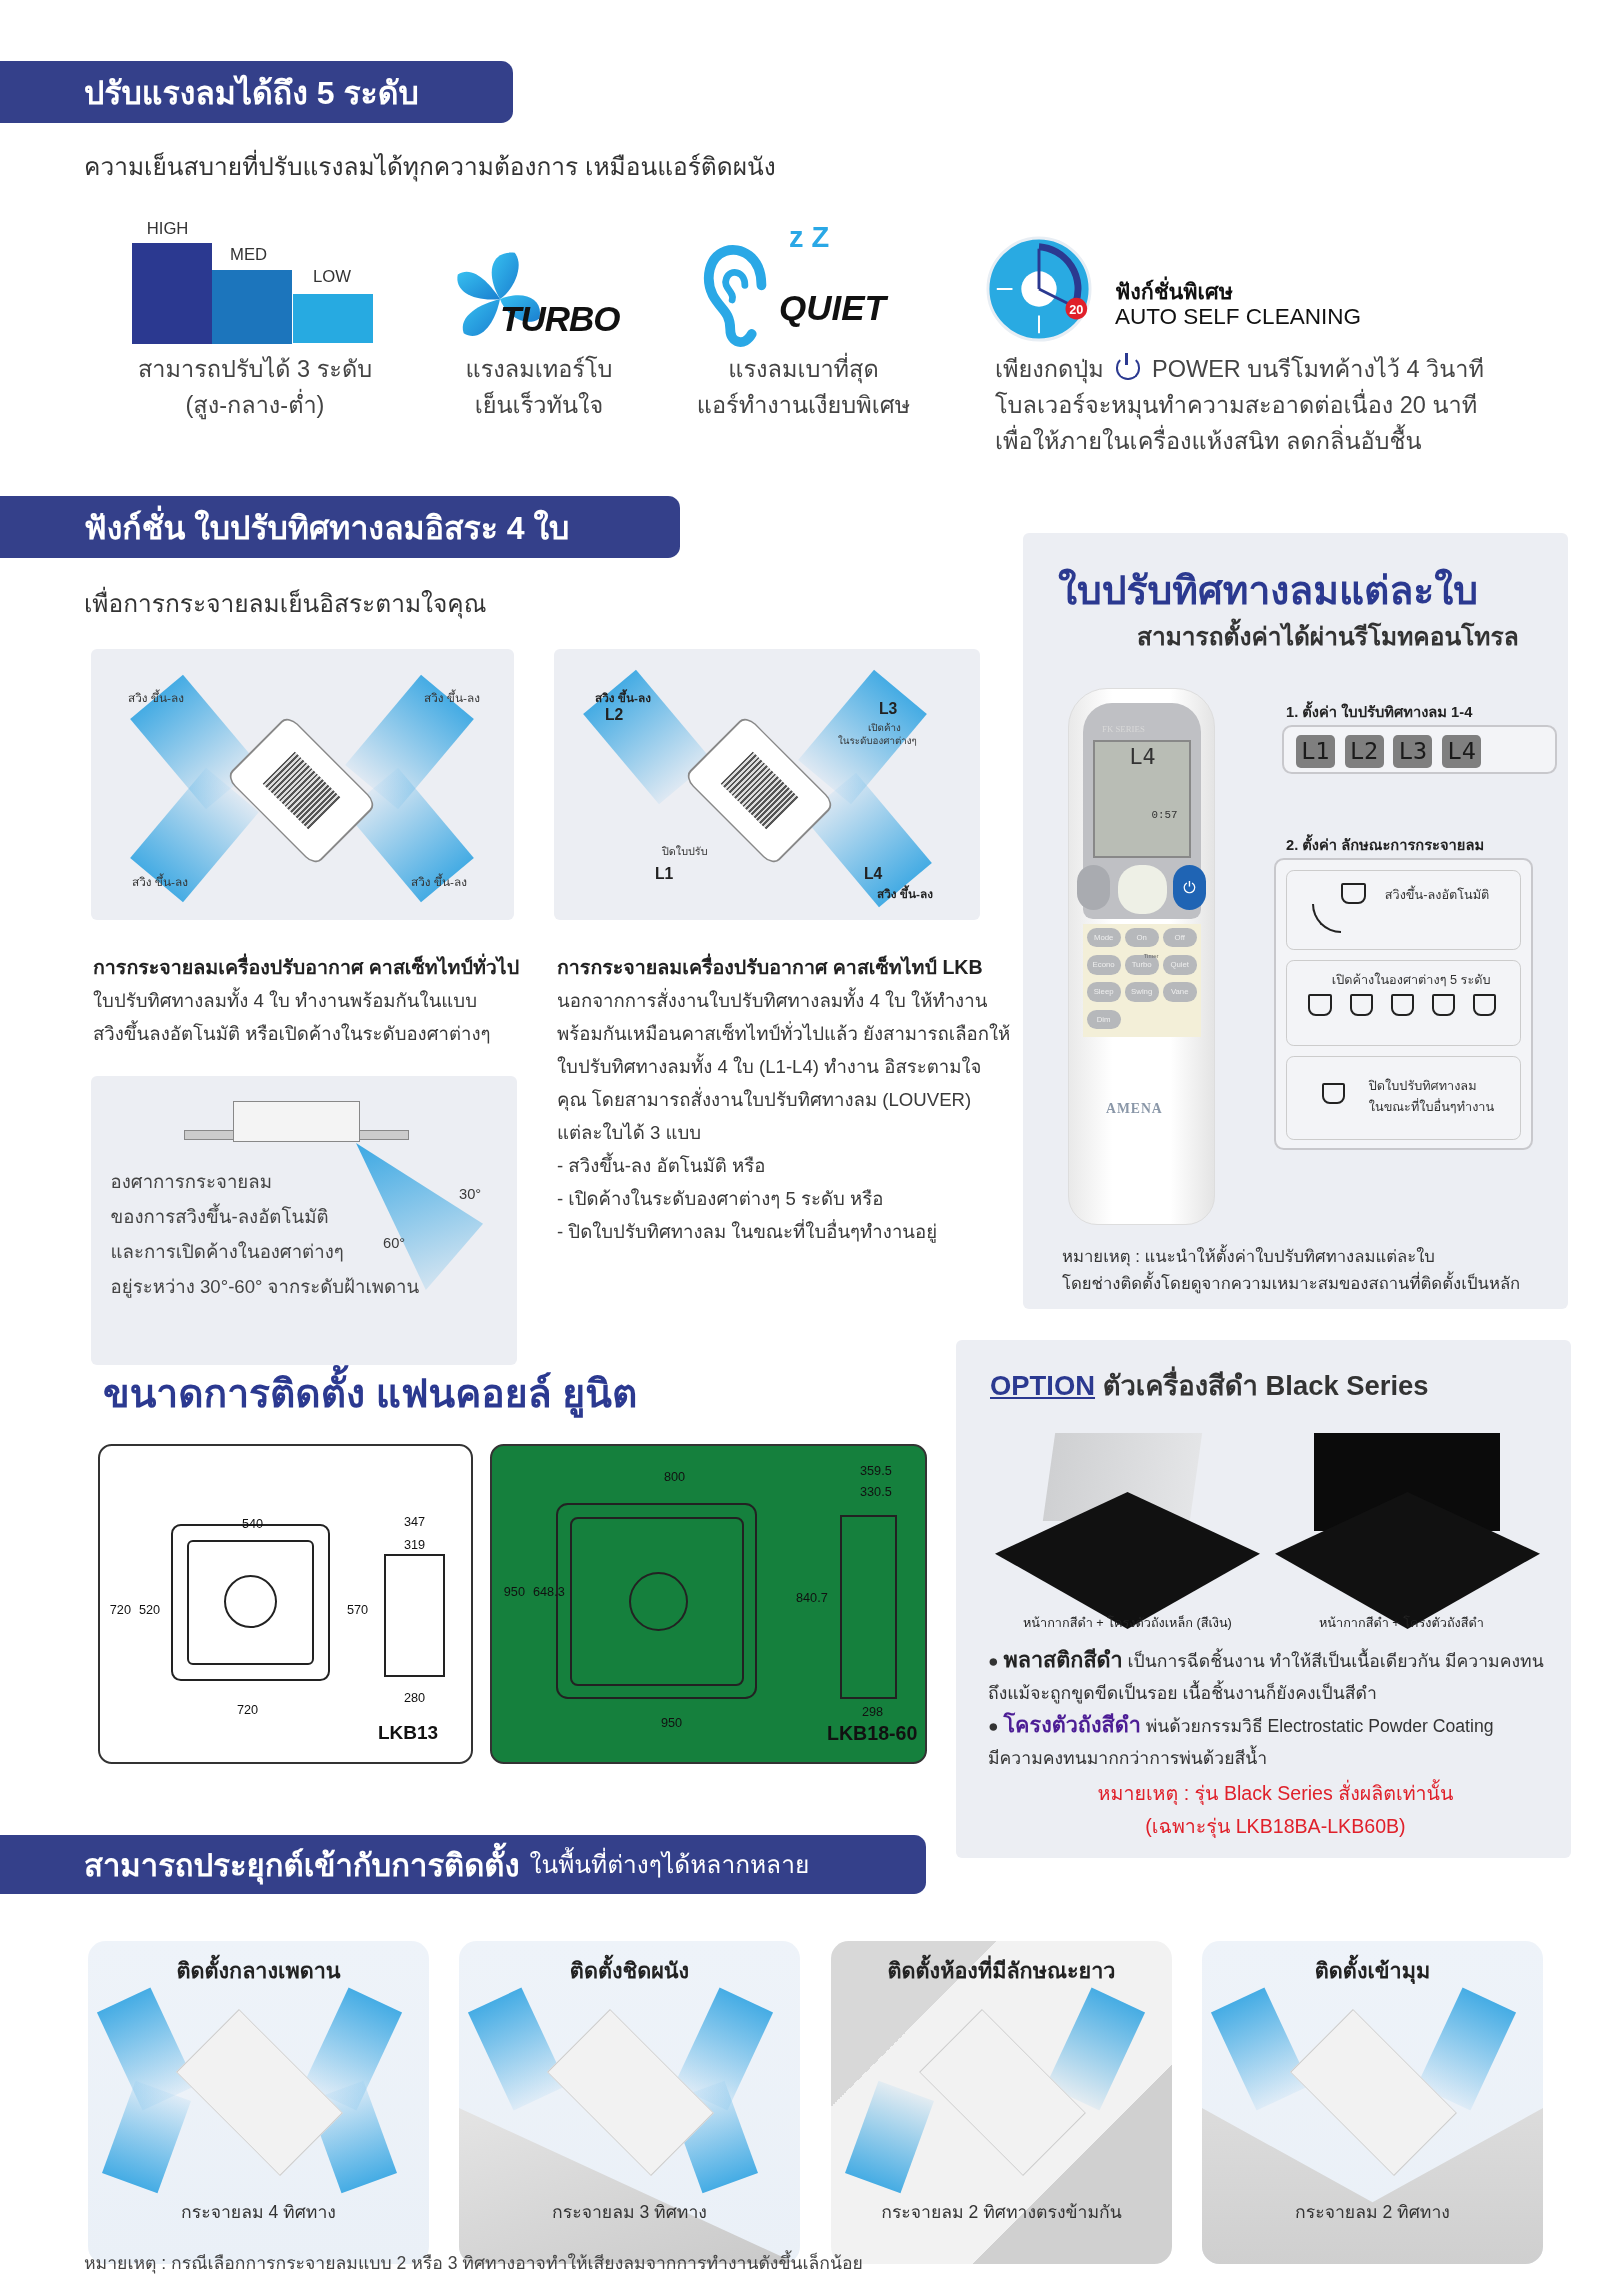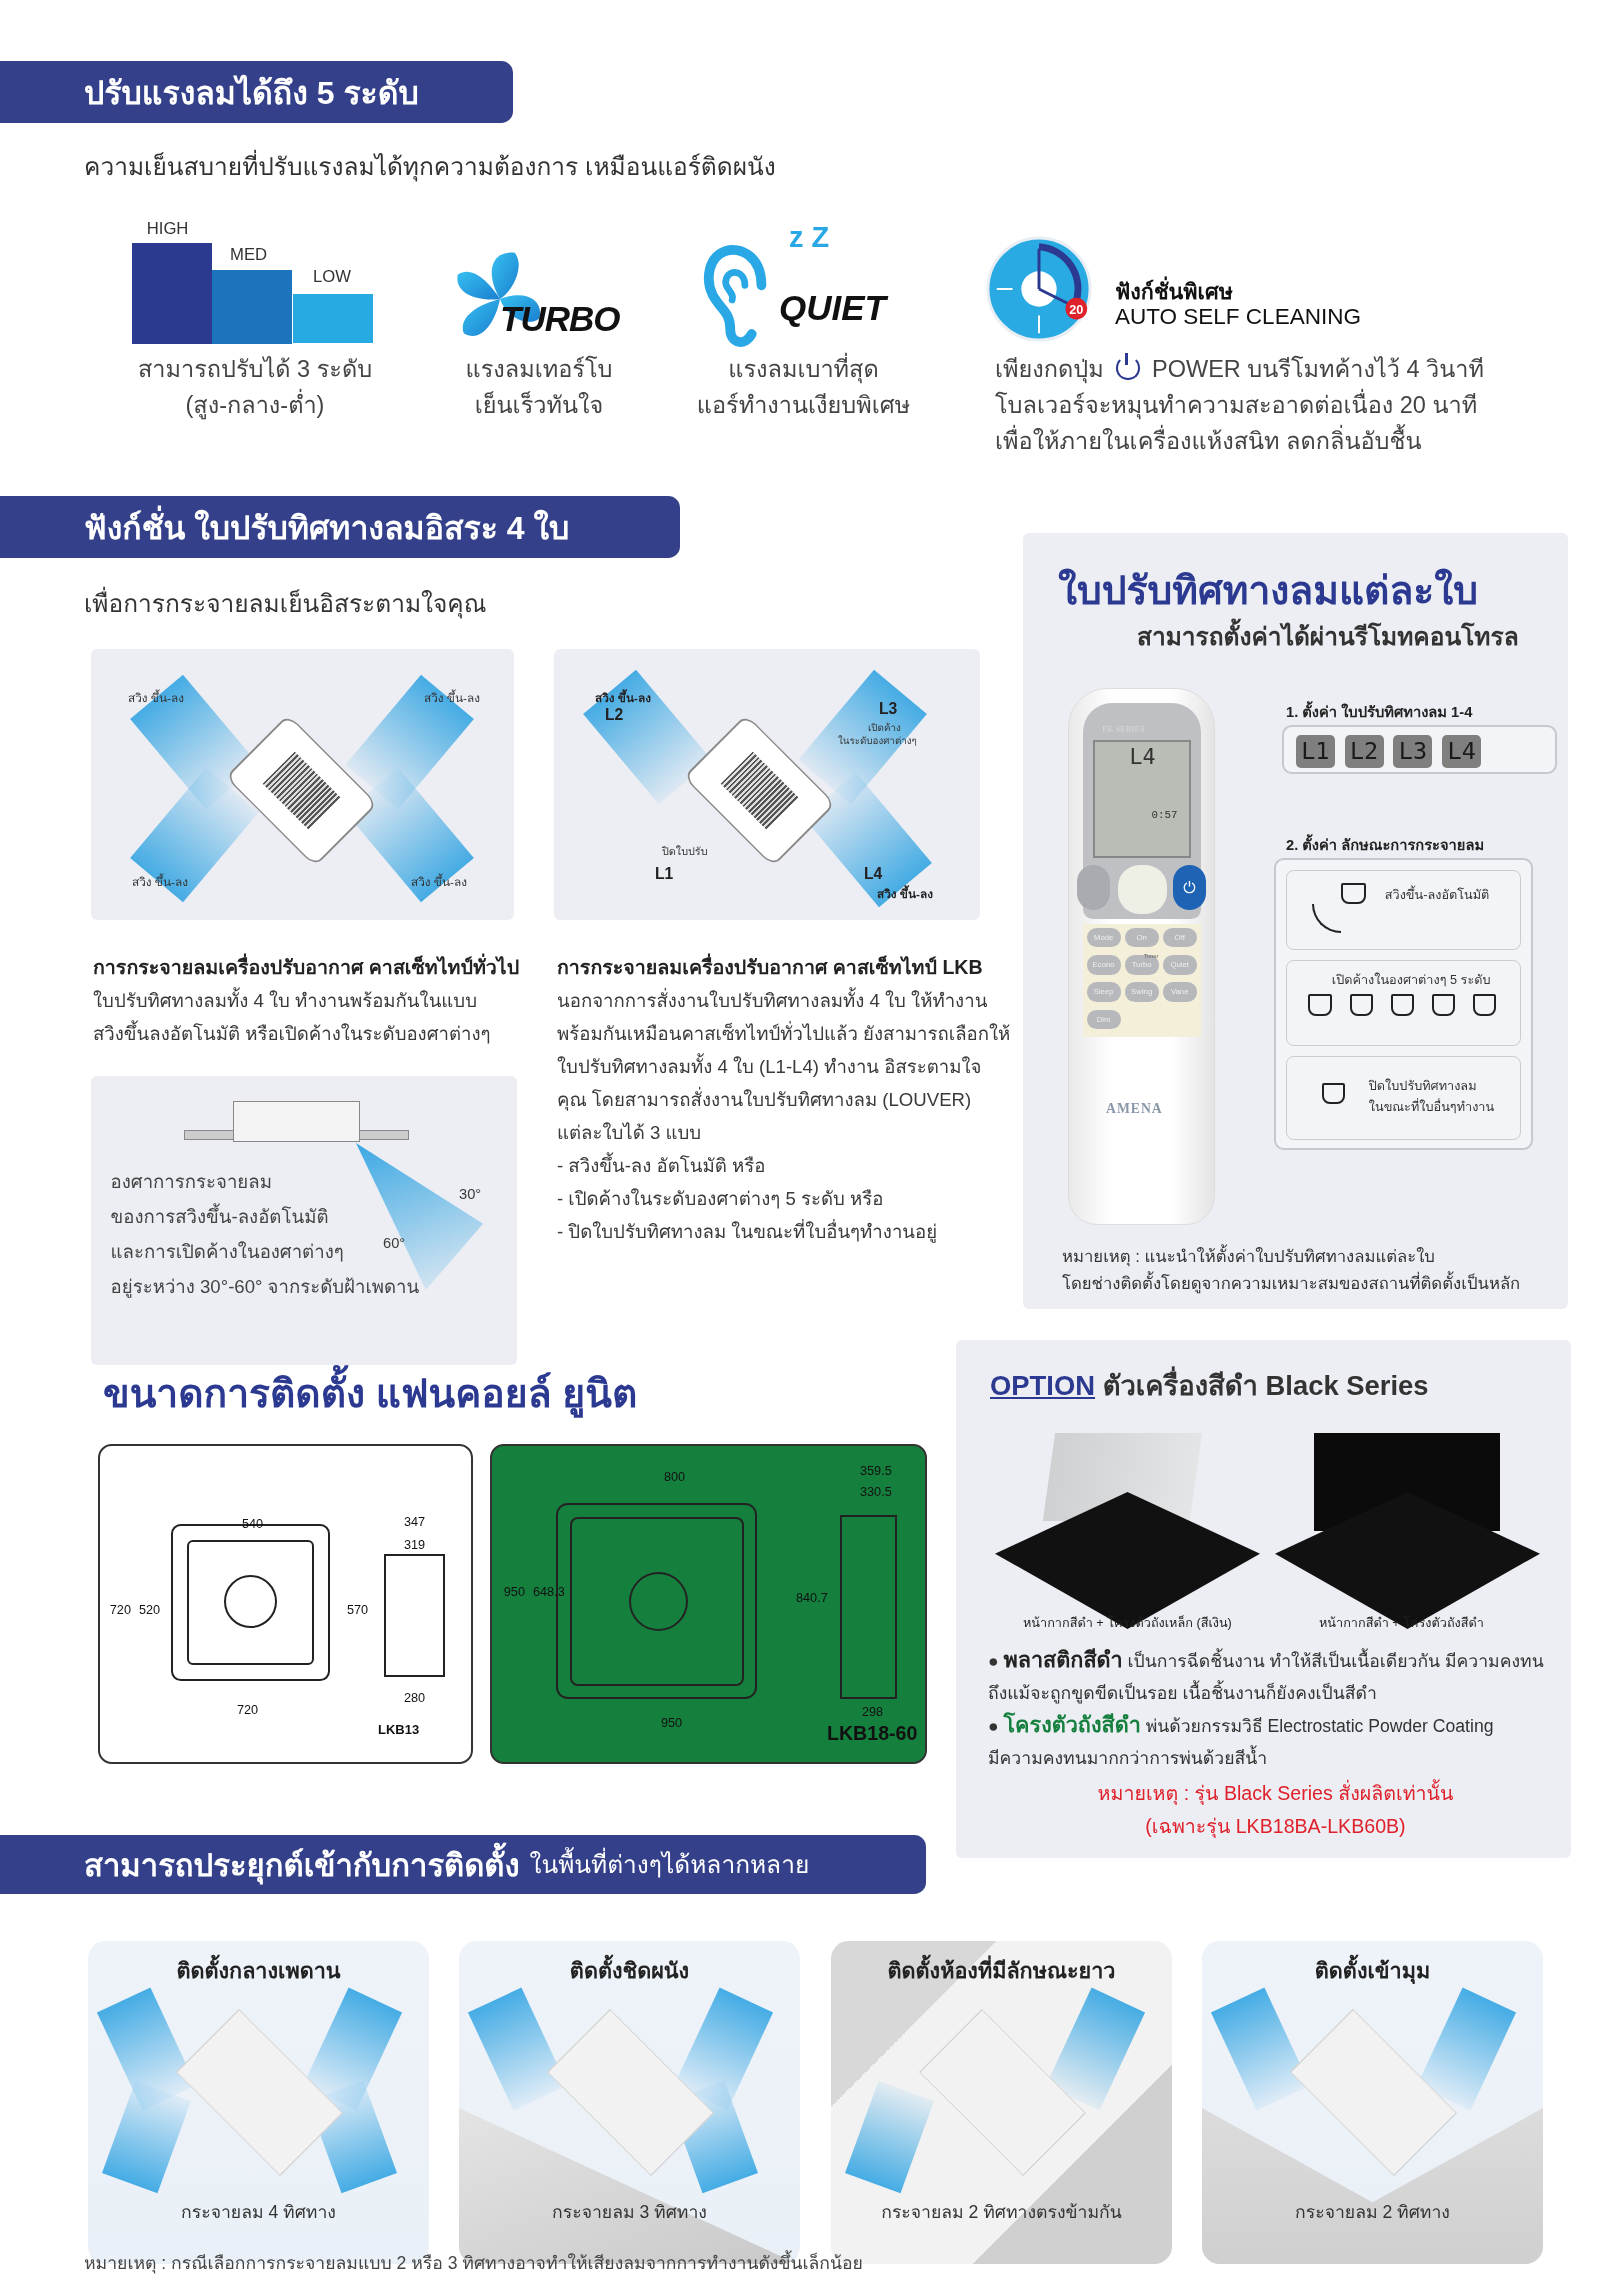--- a/index.html
+++ b/index.html
@@ -243,21 +243,21 @@
   </div>
   <div class="abs" style="left:284px;top:108px;width:61px;height:123px;border:2px solid #222;"></div>
   <div class="dim" style="left:142px;top:71px;">540</div>
   <div class="dim" style="left:137px;top:257px;">720</div>
   <div class="dim" style="left:9.8px;top:157px;">720</div>
   <div class="dim" style="left:39px;top:157px;">520</div>
   <div class="dim" style="left:304px;top:69px;">347</div>
   <div class="dim" style="left:304px;top:92px;">319</div>
   <div class="dim" style="left:247px;top:157px;">570</div>
   <div class="dim" style="left:304px;top:245px;">280</div>
-  <div class="abs" style="left:278px;top:276px;font-size:13px;font-weight:bold;color:#111;">LKB13</div>
+  <div class="abs" style="left:278px;top:276px;font-size:19px;font-weight:bold;color:#111;">LKB13</div>
 </div>
 
 <div class="abs" style="left:490px;top:1444px;width:437px;height:320px;border:2px solid #333;border-radius:13.7px;background:#15803d;">
   <div class="abs" style="left:64px;top:57px;width:201px;height:196px;border:2px solid #222;border-radius:11.8px;">
     <div style="position:absolute;left:11.8px;top:11.8px;width:174px;height:169px;border:2px solid #222;border-radius:7.8px;"></div>
     <div style="position:absolute;left:71px;top:67px;width:59px;height:59px;border:2px solid #222;border-radius:50%;"></div>
   </div>
   <div class="abs" style="left:348px;top:69px;width:57px;height:184px;border:2px solid #222;"></div>
   <div class="dim" style="left:172px;top:23.5px;">800</div>
   <div class="dim" style="left:169px;top:270px;">950</div>
@@ -282,21 +282,21 @@
   <div class="abs" style="left:319px;top:93px;width:265px;height:206px;">
     <div style="position:absolute;left:39px;top:0;width:186px;height:98px;background:#0b0b0b;"></div>
     <div style="position:absolute;left:0;top:59px;width:265px;height:137px;background:#111;border-radius:29px;clip-path:polygon(50% 0,100% 45%,50% 100%,0 45%);"></div>
   </div>
   <div class="abs" style="left:67px;top:272px;font-size:12.7px;color:#222;">หน้ากากสีดำ + โครงตัวถังเหล็ก (สีเงิน)</div>
   <div class="abs" style="left:363px;top:272px;font-size:12.7px;color:#222;">หน้ากากสีดำ + โครงตัวถังสีดำ</div>
 
   <div class="abs" style="left:32px;top:304px;font-size:17.6px;line-height:32px;color:#333;width:568px;">
     <div>● <b style="font-size:21.6px;color:#222;">พลาสติกสีดำ</b> <span>เป็นการฉีดชิ้นงาน ทำให้สีเป็นเนื้อเดียวกัน มีความคงทน</span></div>
     <div>ถึงแม้จะถูกขูดขีดเป็นรอย เนื้อชิ้นงานก็ยังคงเป็นสีดำ</div>
-    <div>● <b style="font-size:21.6px;color:#15803d;">โครงตัวถังสีดำ</b> <span>พ่นด้วยกรรมวิธี Electrostatic Powder Coating</span></div>
+    <div>● <b style="font-size:21.6px;color:#4c1d95;">โครงตัวถังสีดำ</b> <span>พ่นด้วยกรรมวิธี Electrostatic Powder Coating</span></div>
     <div>มีความคงทนมากกว่าการพ่นด้วยสีน้ำ</div>
   </div>
   <div class="abs" style="left:0;right:0;top:437px;text-align:center;font-size:19.6px;line-height:33px;color:#e0202a;padding-left:24px;">
     <div>หมายเหตุ : รุ่น Black Series สั่งผลิตเท่านั้น</div>
     <div>(เฉพาะรุ่น LKB18BA-LKB60B)</div>
   </div>
 </div>
 
 <div class="bar" style="top:1835px;width:926px;height:59px;padding-left:84px;">
   <span style="font-size:31px;font-weight:bold;">สามารถประยุกต์เข้ากับการติดตั้ง</span>

